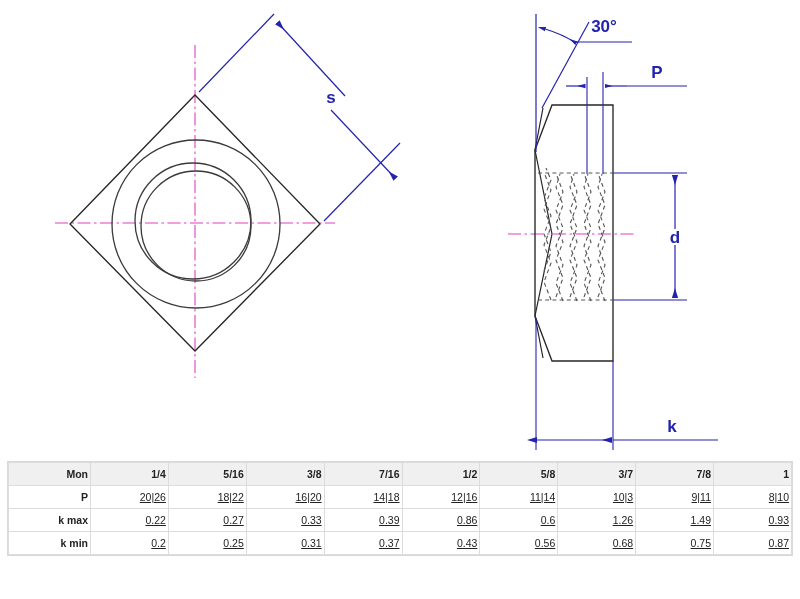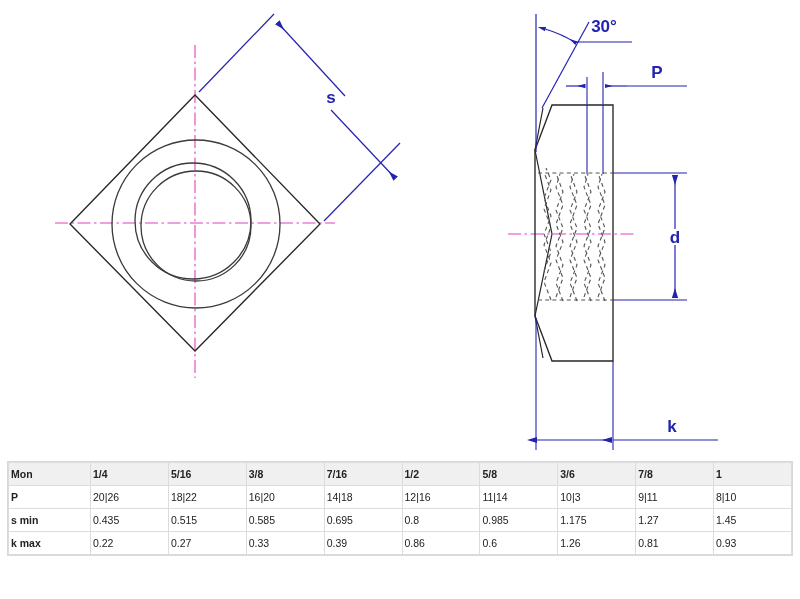--- a/index.html
+++ b/index.html
@@ -53,38 +53,39 @@
     width: 784px;
     table-layout: fixed;
     background: #ffffff;
     box-shadow: 0 0 0 1px #d9d9d9;
   }
   table.spec th,
   table.spec td {
     border: 1px solid #dcdcdc;
     height: 22px;
     line-height: 22px;
-    text-align: left;
+    text-align: right;
     font-size: 10.5px;
     color: #222222;
     padding: 0 2px;
     overflow: hidden;
     white-space: nowrap;
   }
   table.spec thead th {
     background: #f0f0f0;
     font-weight: bold;
     font-size: 10.5px;
   }
   table.spec tbody th {
     background: #ffffff;
     font-weight: bold;
   }
   table.spec tbody td {
     font-weight: normal;
+    text-decoration: underline;
   }
   table.spec col.rowhead { width: 82px; }
 </style>
 </head>
 <body>
 
 <div id="page">
 
   <div id="drawing-area">
     <svg id="drawing-svg" viewBox="0 0 800 460" xmlns="http://www.w3.org/2000/svg">
@@ -189,59 +190,59 @@
       </colgroup>
       <thead>
         <tr>
           <th>Mon</th>
           <th>1/4</th>
           <th>5/16</th>
           <th>3/8</th>
           <th>7/16</th>
           <th>1/2</th>
           <th>5/8</th>
-          <th>3/6</th>
+          <th>3/7</th>
           <th>7/8</th>
           <th>1</th>
         </tr>
       </thead>
       <tbody>
         <tr>
           <th>P</th>
           <td>20|26</td>
           <td>18|22</td>
           <td>16|20</td>
           <td>14|18</td>
           <td>12|16</td>
           <td>11|14</td>
           <td>10|3</td>
           <td>9|11</td>
           <td>8|10</td>
         </tr>
         <tr>
-          <th>s min</th>
-          <td>0.435</td>
-          <td>0.515</td>
-          <td>0.585</td>
-          <td>0.695</td>
-          <td>0.8</td>
-          <td>0.985</td>
-          <td>1.175</td>
-          <td>1.27</td>
-          <td>1.45</td>
-        </tr>
-        <tr>
           <th>k max</th>
           <td>0.22</td>
           <td>0.27</td>
           <td>0.33</td>
           <td>0.39</td>
           <td>0.86</td>
           <td>0.6</td>
           <td>1.26</td>
-          <td>0.81</td>
+          <td>1.49</td>
           <td>0.93</td>
+        </tr>
+        <tr>
+          <th>k min</th>
+          <td>0.2</td>
+          <td>0.25</td>
+          <td>0.31</td>
+          <td>0.37</td>
+          <td>0.43</td>
+          <td>0.56</td>
+          <td>0.68</td>
+          <td>0.75</td>
+          <td>0.87</td>
         </tr>
       </tbody>
     </table>
   </div>
 
 </div>
 
 </body></html>

